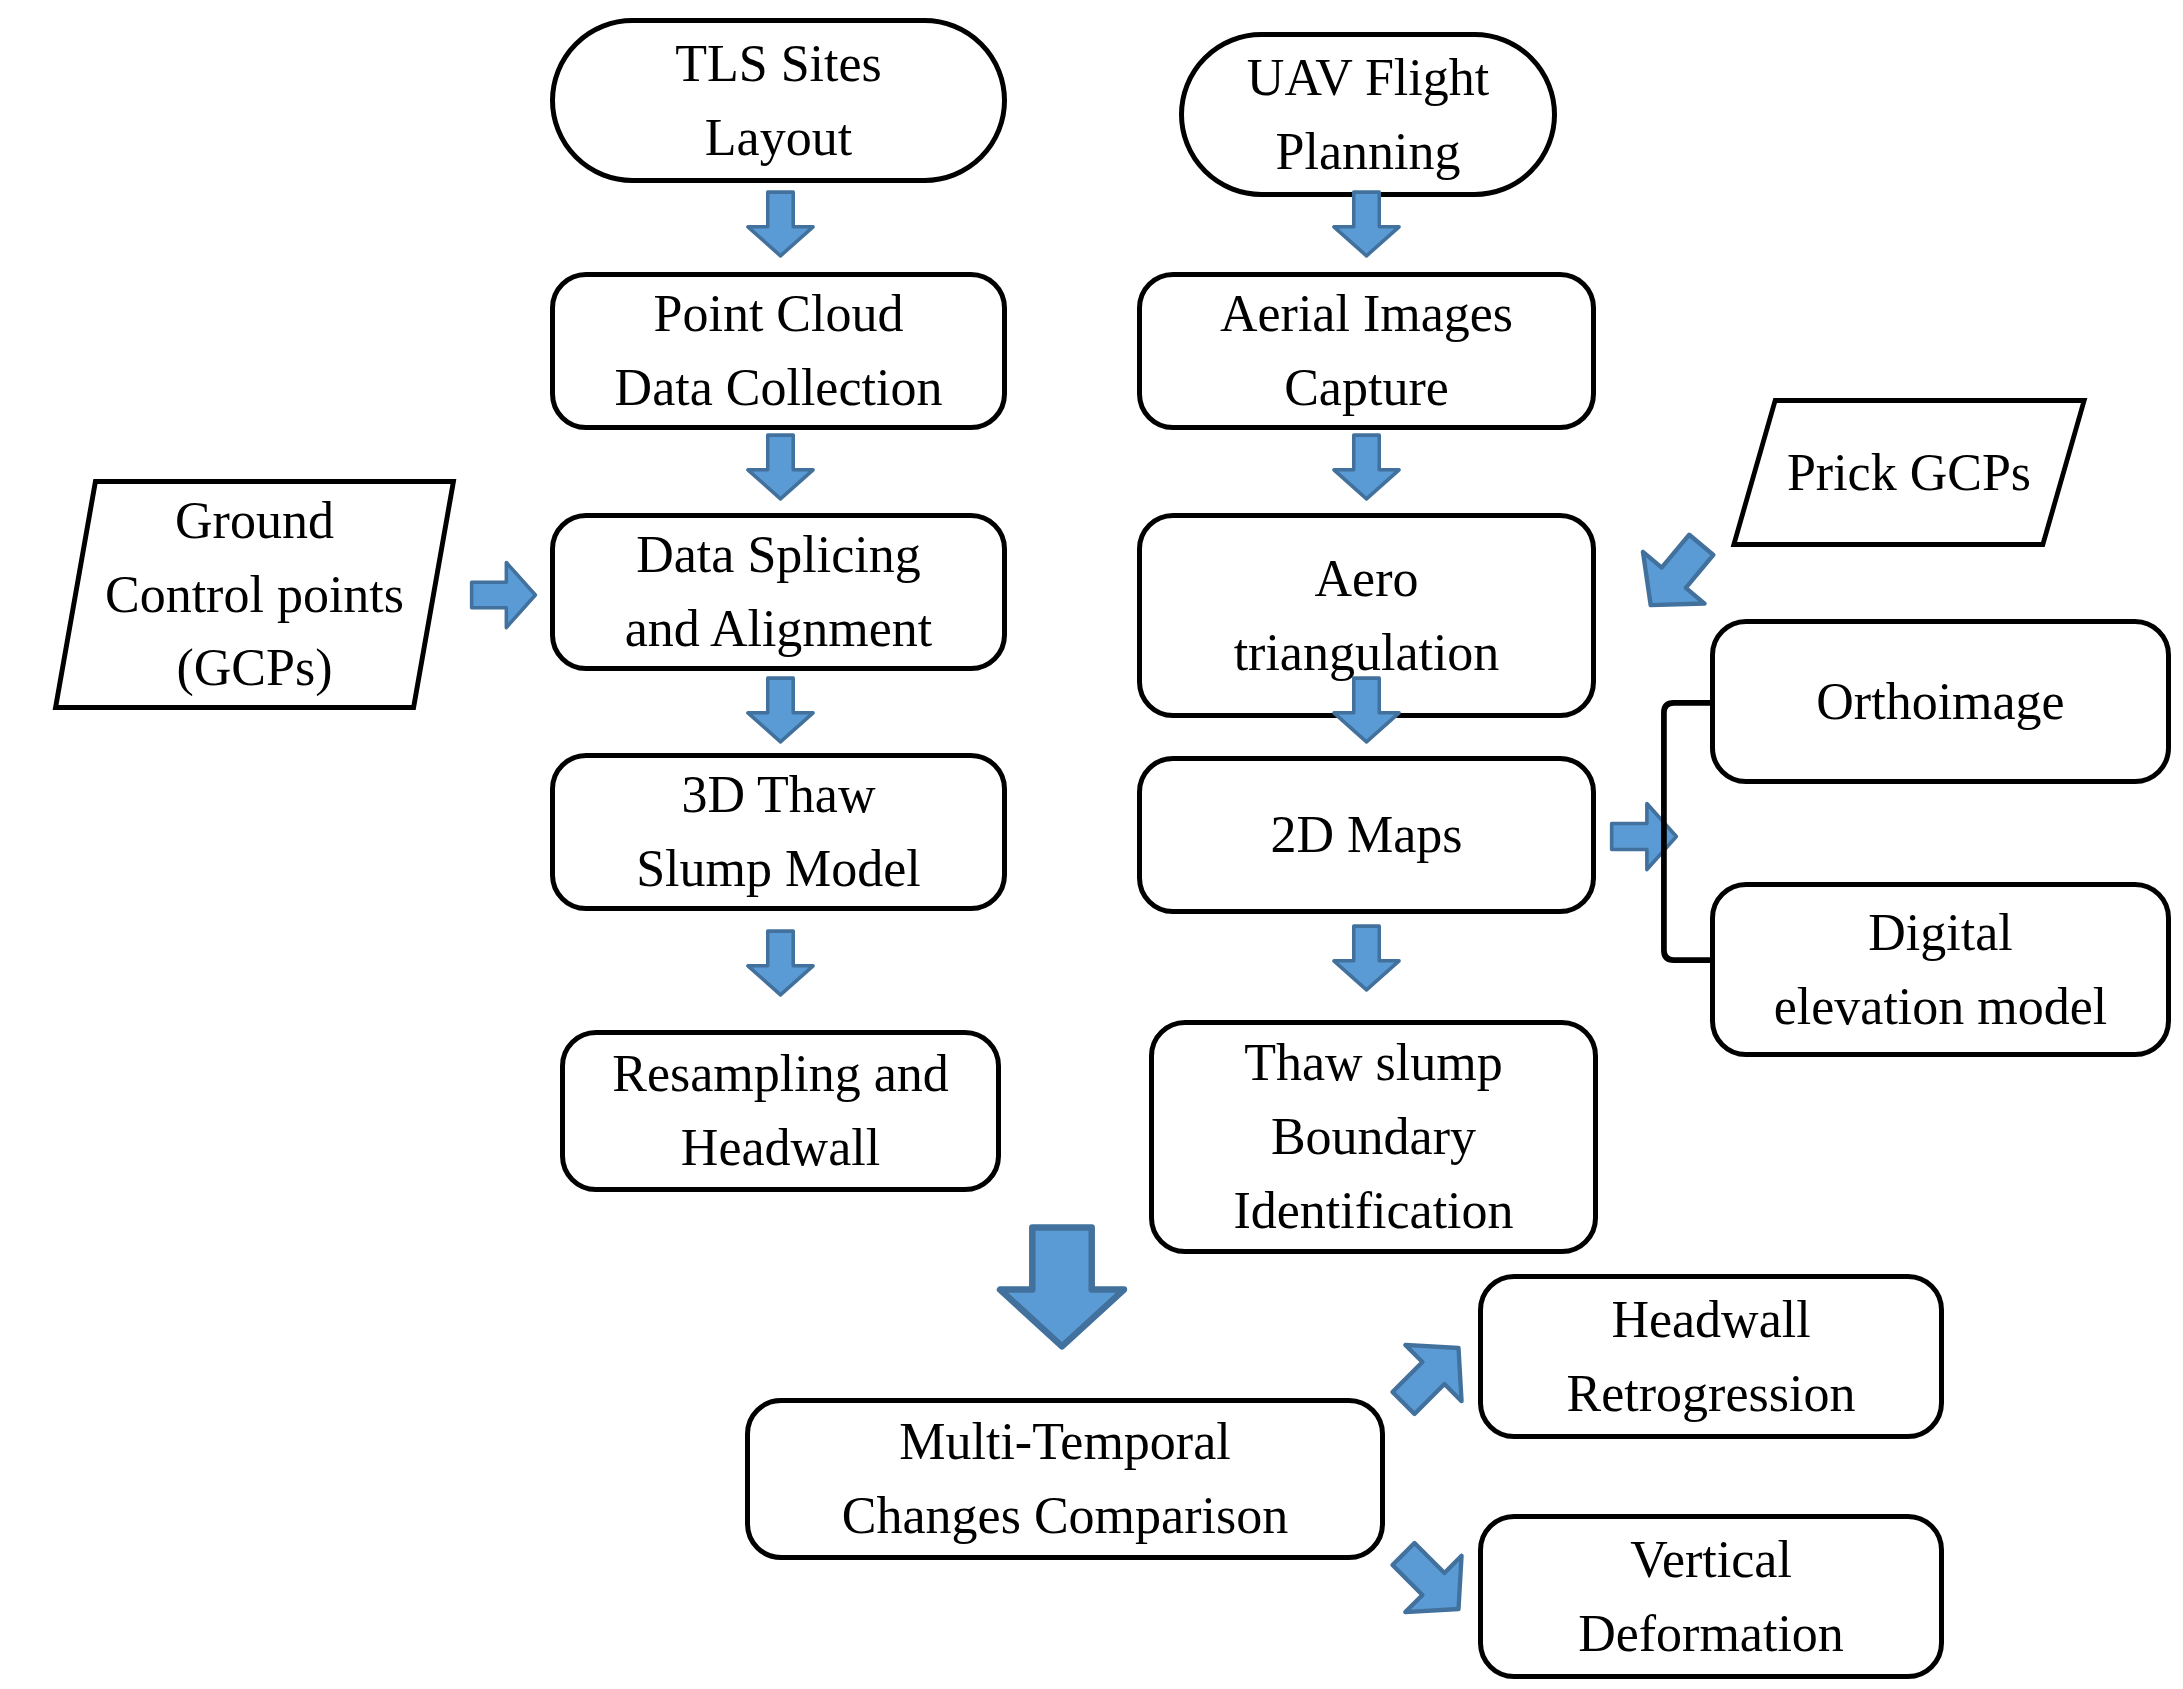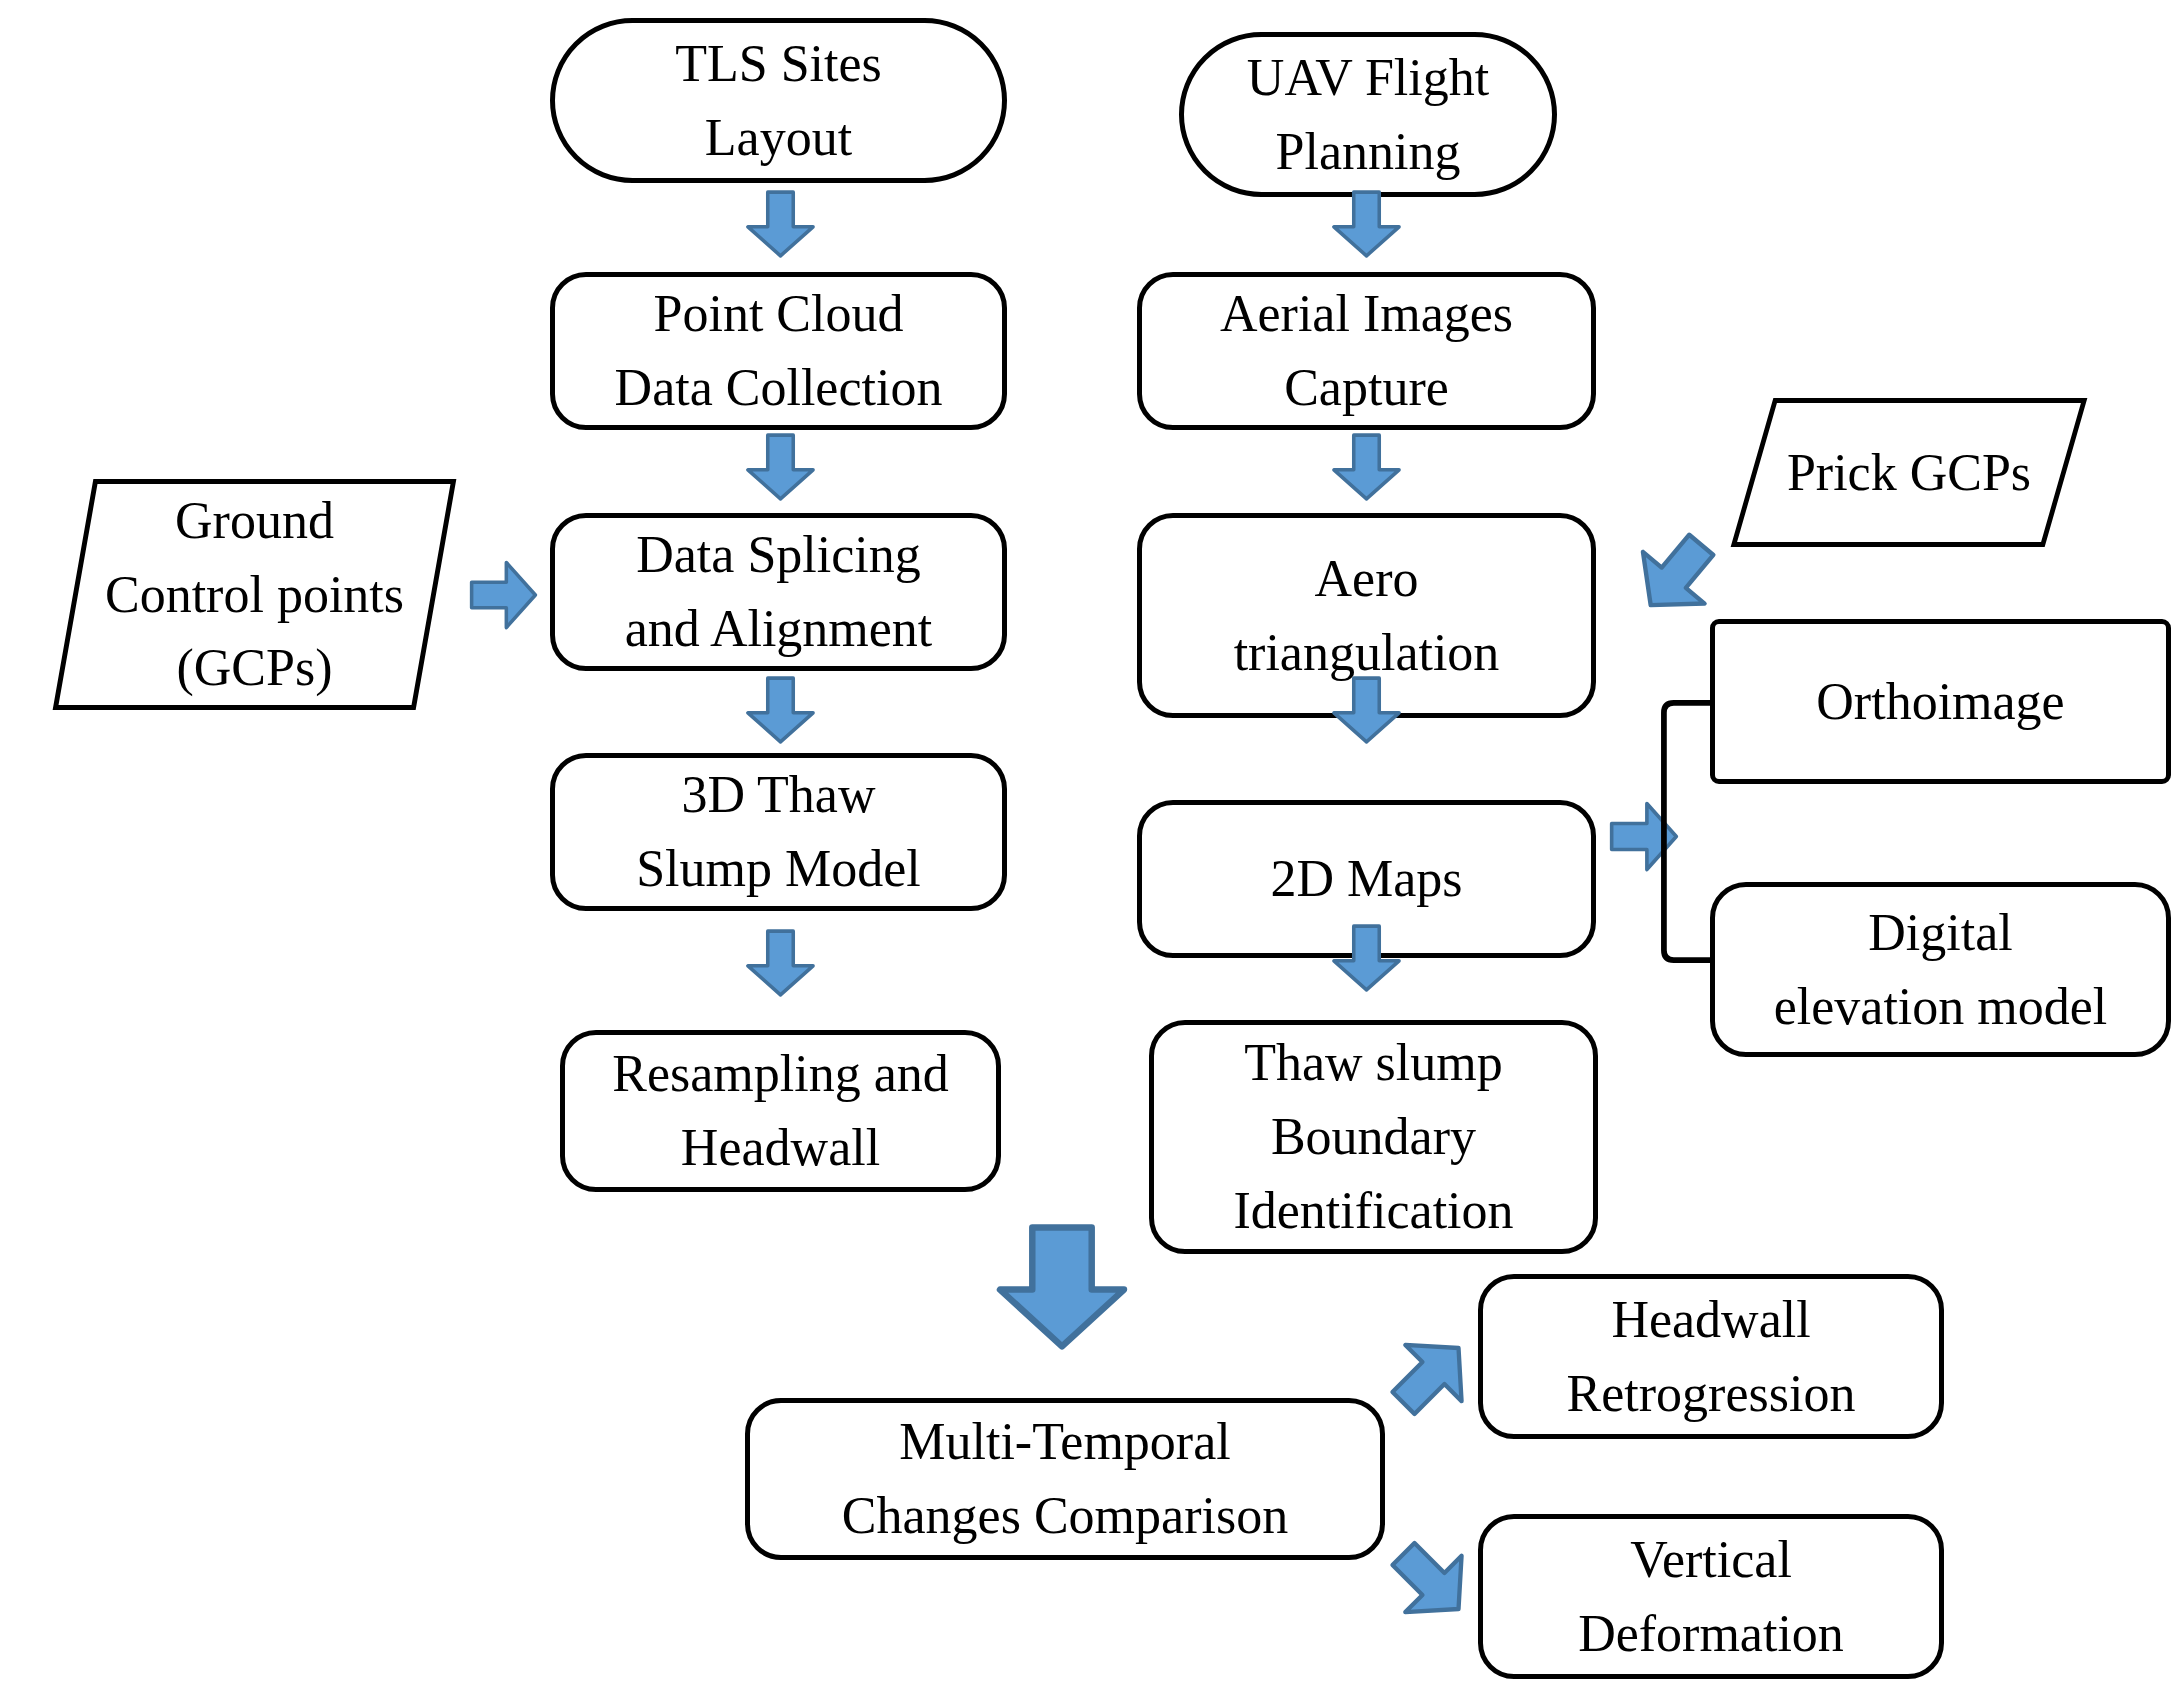--- a/index.html
+++ b/index.html
@@ -147,33 +147,33 @@
 
   <div class="node" style="left:1137px;top:513px;width:459px;height:205px;">
     <span class="lbl">Aero
 triangulation</span>
   </div>
 
   <svg class="arrow" style="left:1331px;top:676px;width:71px;height:68px;" viewBox="0 0 100 96">
     <polygon points="32,3 68,3 68,52 96,52 50,93 4,52 32,52"></polygon>
   </svg>
 
-  <div class="node" style="left:1137px;top:756px;width:459px;height:158px;margin-top:44px;">
+  <div class="node" style="left:1137px;top:756px;width:459px;height:158px;">
     <span class="lbl">2D Maps</span>
   </div>
 
   <svg class="arrow" style="left:1601px;top:802px;width:86px;height:69px;transform:rotate(-90deg);" viewBox="0 0 100 96">
     <polygon points="32,3 68,3 68,52 96,52 50,93 4,52 32,52"></polygon>
   </svg>
 
   <svg class="bracket" style="left:1659px;top:698px;width:59px;height:267px;" viewBox="0 0 72 324">
     <path d="M68,5 H18 Q6,5 6,17 V307 Q6,319 18,319 H68"></path>
   </svg>
 
-  <div class="node" style="left:1710px;top:619px;width:461px;height:165px;border-radius:9px;">
+  <div class="node" style="left:1710px;top:619px;width:461px;height:165px;">
     <span class="lbl">Orthoimage</span>
   </div>
 
   <div class="node" style="left:1710px;top:882px;width:461px;height:175px;">
     <span class="lbl">Digital
 elevation model</span>
   </div>
 
   <svg class="arrow" style="left:1331px;top:924px;width:71px;height:68px;" viewBox="0 0 100 96">
     <polygon points="32,3 68,3 68,52 96,52 50,93 4,52 32,52"></polygon>

